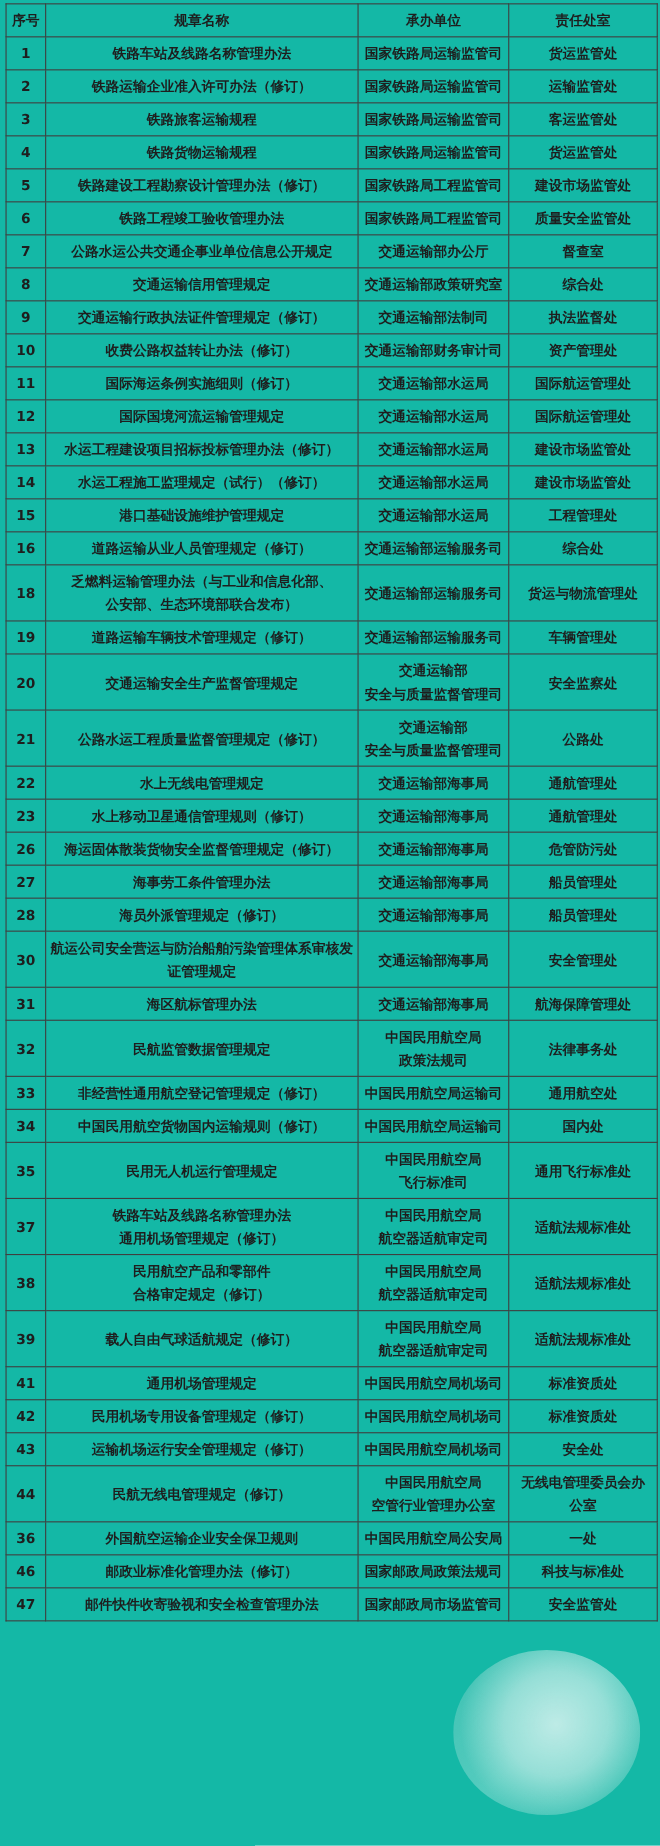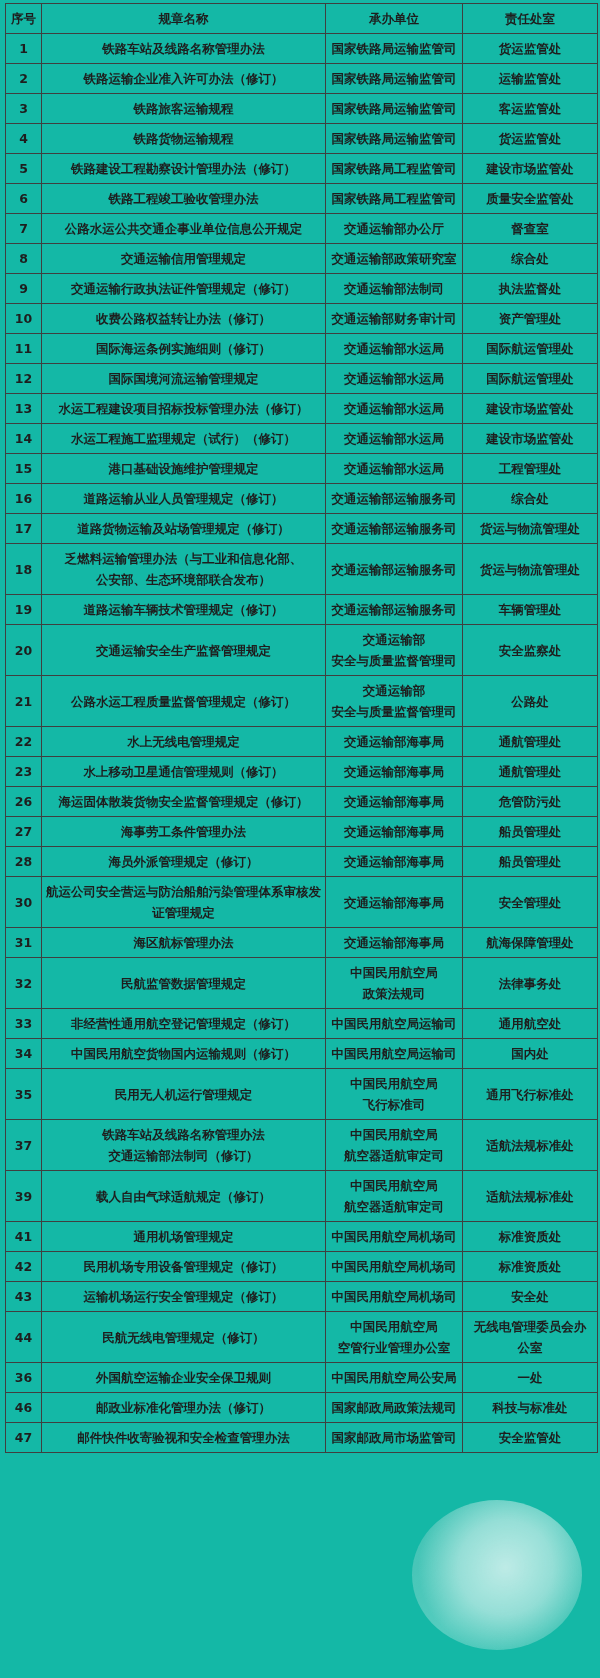--- a/index.html
+++ b/index.html
@@ -292,34 +292,20 @@
           </td>
           <td>
             <div class="line">交通运输部运输服务司</div>
           </td>
           <td>
             <div class="line">综合处</div>
           </td>
         </tr>
         <tr>
           <td>
-            <div class="line">17</div>
-          </td>
-          <td>
-            <div class="line">道路货物运输及站场管理规定（修订）</div>
-          </td>
-          <td>
-            <div class="line">交通运输部运输服务司</div>
-          </td>
-          <td>
-            <div class="line">货运与物流管理处</div>
-          </td>
-        </tr>
-        <tr>
-          <td>
             <div class="line">18</div>
           </td>
           <td>
             <div class="line">乏燃料运输管理办法（与工业和信息化部、</div>
             <div class="line">公安部、生态环境部联合发布）</div>
           </td>
           <td>
             <div class="line">交通运输部运输服务司</div>
           </td>
           <td>
@@ -526,21 +512,37 @@
           <td>
             <div class="line">通用飞行标准处</div>
           </td>
         </tr>
         <tr>
           <td>
             <div class="line">37</div>
           </td>
           <td>
             <div class="line">铁路车站及线路名称管理办法</div>
-            <div class="line">交通运输部法制司（修订）</div>
+            <div class="line">通用机场管理规定（修订）</div>
+          </td>
+          <td>
+            <div class="line">中国民用航空局</div>
+            <div class="line">航空器适航审定司</div>
+          </td>
+          <td>
+            <div class="line">适航法规标准处</div>
+          </td>
+        </tr>
+        <tr>
+          <td>
+            <div class="line">38</div>
+          </td>
+          <td>
+            <div class="line">民用航空产品和零部件</div>
+            <div class="line">合格审定规定（修订）</div>
           </td>
           <td>
             <div class="line">中国民用航空局</div>
             <div class="line">航空器适航审定司</div>
           </td>
           <td>
             <div class="line">适航法规标准处</div>
           </td>
         </tr>
         <tr>

